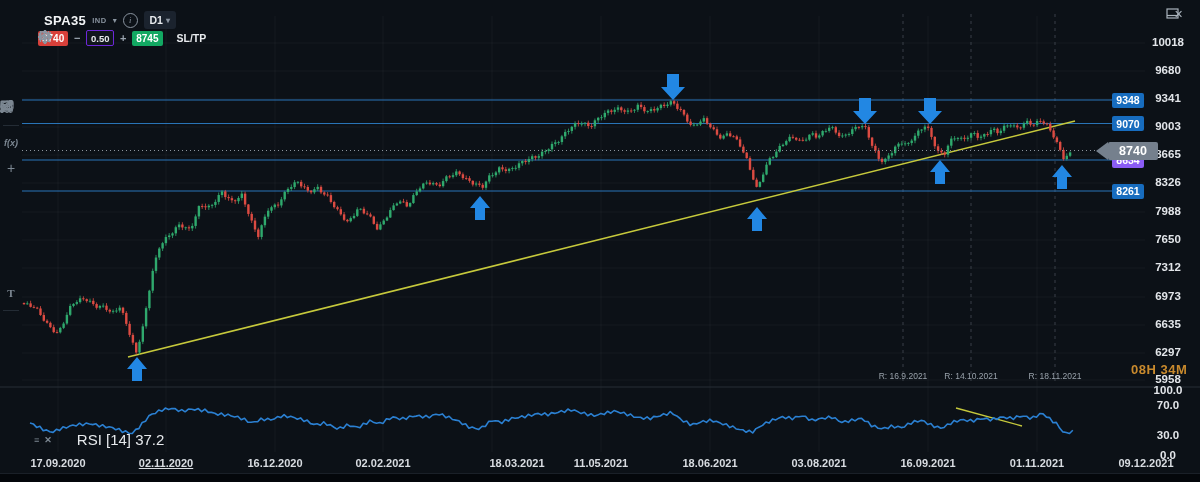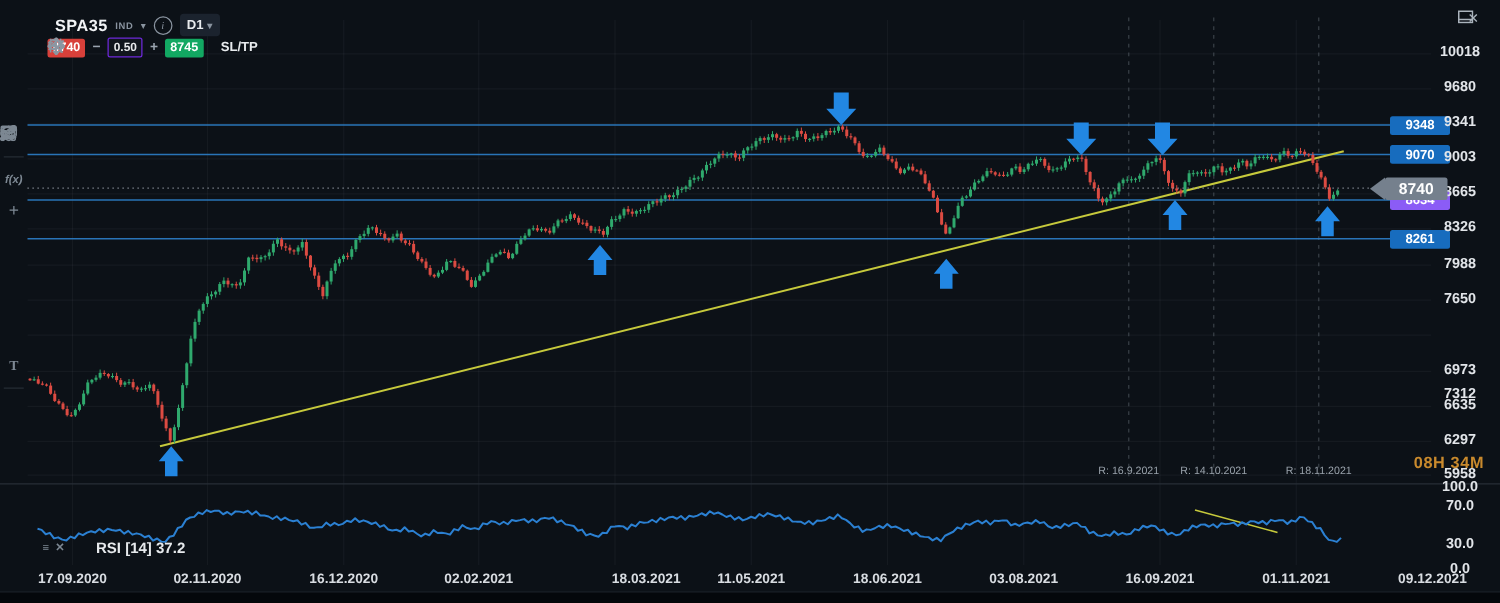--- a/index.html
+++ b/index.html
@@ -22,31 +22,31 @@
   .spread{height:14px;width:26px;border:1px solid #6d28d9;background:#11161d;border-radius:2px;
           display:flex;align-items:center;justify-content:center;font-size:9.5px;font-weight:bold;color:#e8eaec;}
   .sltp{font-size:10.5px;font-weight:bold;color:#e8ebee;}
   .tico{width:16px;height:16px;display:flex;align-items:center;justify-content:center;}
   .side{position:absolute;left:0;top:100px;width:22px;display:flex;flex-direction:column;
         align-items:center;gap:9px;}
   .sico{width:16px;height:16px;display:flex;align-items:center;justify-content:center;color:#7d8893;}
   .sep{width:16px;height:1px;background:#242c35;}
   .pxlabel{position:absolute;left:1150px;width:36px;text-align:center;font-size:11.5px;
            font-weight:bold;color:#e2e5e9;}
-  .tag{position:absolute;left:1112px;width:48px;height:15px;border-radius:2px;color:#fff;
+  .tag{position:absolute;left:1112px;width:32px;height:15px;border-radius:2px;color:#fff;
        font-size:10.5px;font-weight:bold;display:flex;align-items:center;justify-content:center;}
   .graytag{position:absolute;left:1108px;width:50px;height:18px;border-radius:2px;color:#fff;
        font-size:12.5px;font-weight:bold;display:flex;align-items:center;justify-content:center;}
   .graytag-arrow{position:absolute;left:1096px;width:0;height:0;border-top:9px solid transparent;
        border-bottom:9px solid transparent;border-right:12px solid #75808d;}
   .rlabel{position:absolute;width:90px;text-align:center;font-size:8.5px;color:#99a2ab;top:371px;}
   .datelabel{position:absolute;width:90px;text-align:center;font-size:11px;font-weight:bold;
              color:#d8dce1;top:457px;}
   .countdown{font-size:13px;font-weight:bold;color:#c98a2d;letter-spacing:.5px;margin-left:38px;}
-  .rsi-title{font-size:12px;font-weight:bold;color:#e6e9ec;padding-left:20px;}
+  .rsi-title{font-size:15px;font-weight:normal;color:#e6e9ec;padding-left:20px;}
   .rsi-ic{font-size:9px;color:#7d8893;font-weight:bold;}
   .bottomstrip{position:absolute;left:0;top:473px;width:1200px;height:9px;background:#04070b;
                border-top:1px solid #1a2028;}
   .closex{font-size:11px;color:#aab3bc;}
 </style>
 </head>
 <body>
 
 <div id="app">
 
@@ -741,31 +741,31 @@
       <div class="abs tag" style="top: 152.5px; background: #8b5cf6;">8634</div>
       <div class="abs tag" style="top: 183.5px; background: rgb(23, 108, 190);">8261</div>
       <div class="abs pxlabel" style="top: 36px;">10018</div>
       <div class="abs pxlabel" style="top: 64px;">9680</div>
       <div class="abs pxlabel" style="top: 92px;">9341</div>
       <div class="abs pxlabel" style="top: 120px;">9003</div>
       <div class="abs pxlabel" style="top: 148px;">8665</div>
       <div class="abs pxlabel" style="top: 176px;">8326</div>
       <div class="abs pxlabel" style="top: 205px;">7988</div>
       <div class="abs pxlabel" style="top: 233px;">7650</div>
-      <div class="abs pxlabel" style="top: 261px; margin-top: 48px;">7312</div>
+      <div class="abs pxlabel" style="top: 261px;">7312</div>
       <div class="abs pxlabel" style="top: 290px;">6973</div>
       <div class="abs pxlabel" style="top: 318px;">6635</div>
       <div class="abs pxlabel" style="top: 346px;">6297</div>
       <div class="abs pxlabel" style="top: 373px;">5958</div>
       <div class="abs pxlabel" style="top: 384px;">100.0</div>
       <div class="abs pxlabel" style="top: 399px;">70.0</div>
       <div class="abs pxlabel" style="top: 429px;">30.0</div>
       <div class="abs pxlabel" style="top: 449px;">0.0</div>
       <div class="abs datelabel" style="left: 13px;">17.09.2020</div>
-      <div class="abs datelabel" style="left: 121px;">02.11.2020</div>
+      <div class="abs datelabel" style="left: 121px; text-decoration: underline;">02.11.2020</div>
       <div class="abs datelabel" style="left: 230px;">16.12.2020</div>
       <div class="abs datelabel" style="left: 338px;">02.02.2021</div>
       <div class="abs datelabel" style="left: 472px; text-align: center;">18.03.2021</div>
       <div class="abs datelabel" style="left: 556px;">11.05.2021</div>
       <div class="abs datelabel" style="left: 665px;">18.06.2021</div>
       <div class="abs datelabel" style="left: 774px;">03.08.2021</div>
       <div class="abs datelabel" style="left: 883px;">16.09.2021</div>
       <div class="abs datelabel" style="left: 992px;">01.11.2021</div>
       <div class="abs datelabel" style="left: 1101px;">09.12.2021</div>
     </div>

